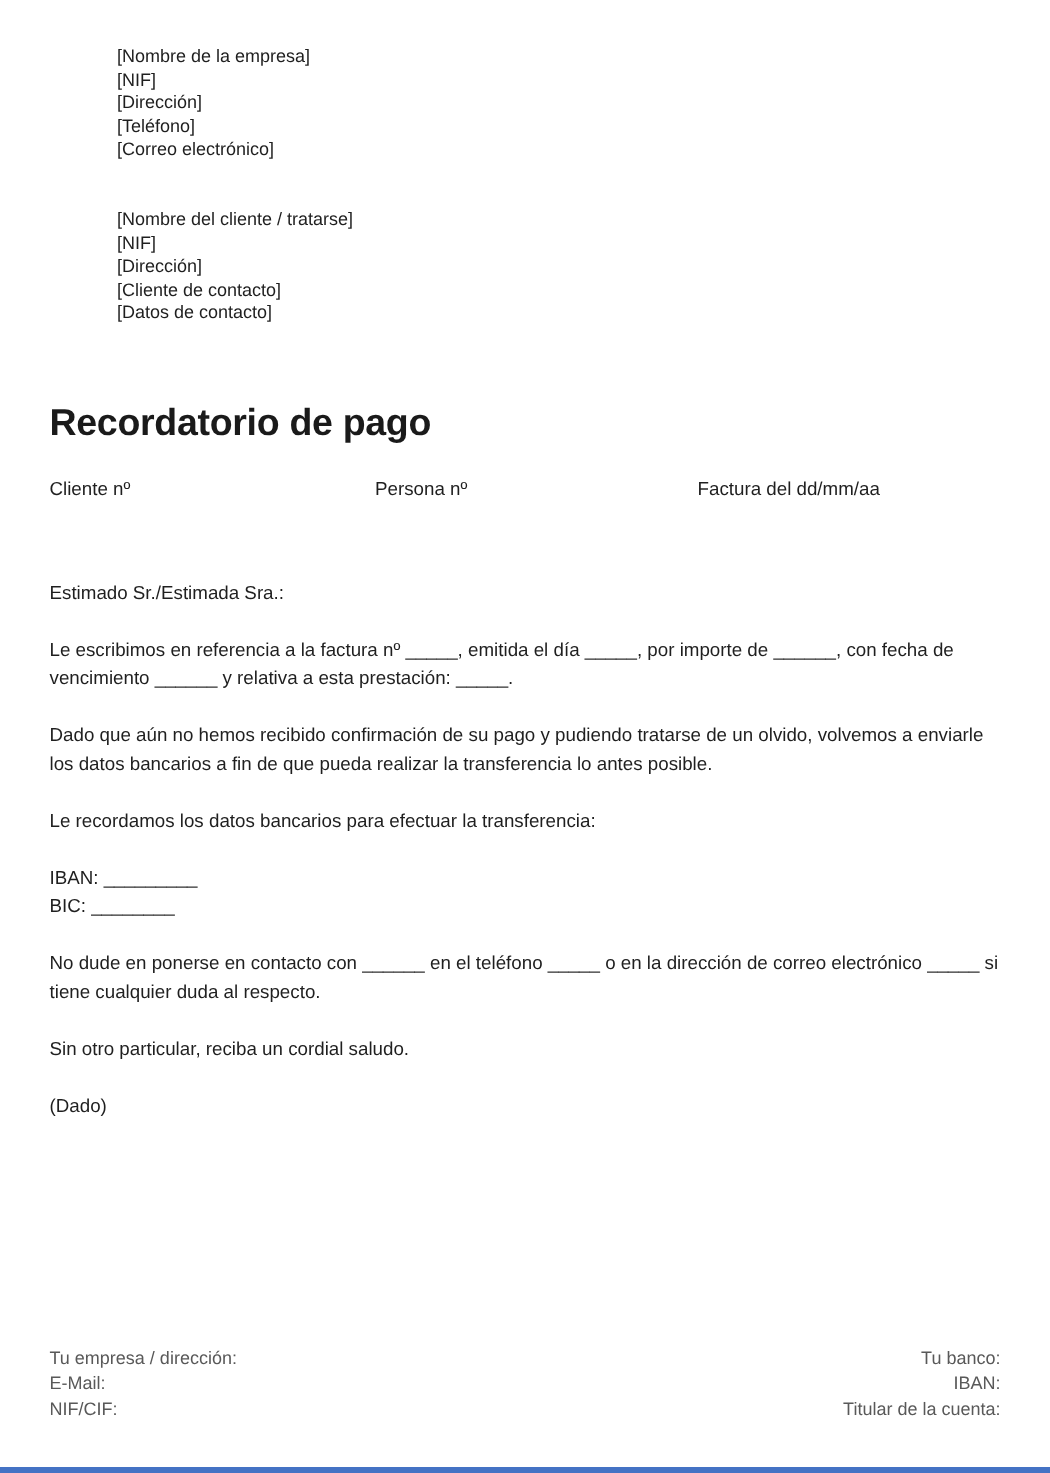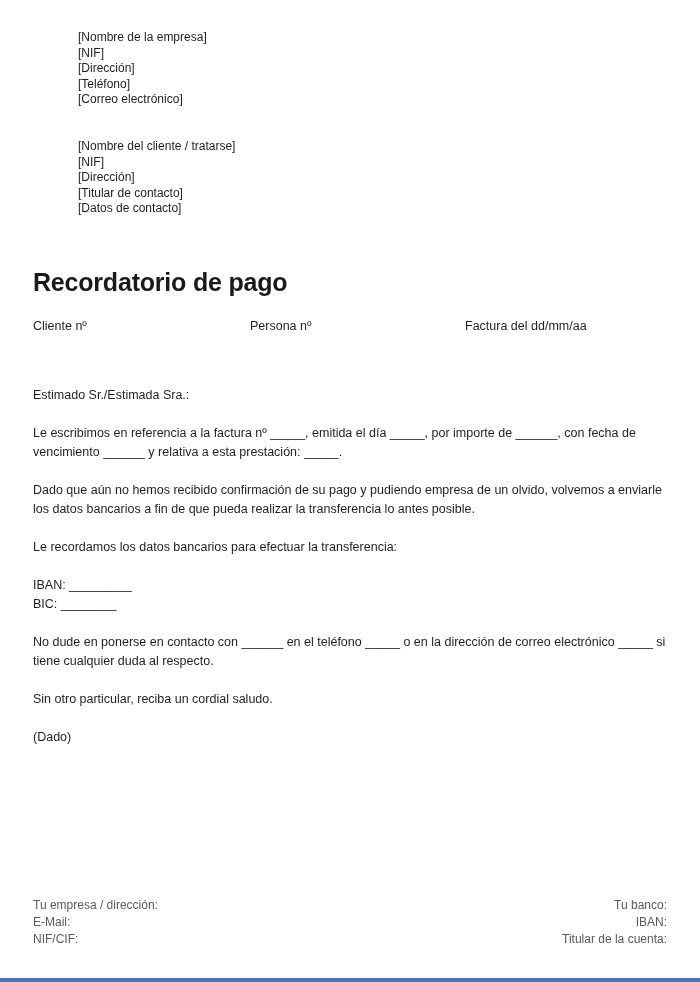--- a/index.html
+++ b/index.html
@@ -74,36 +74,36 @@
     <div>[Dirección]</div>
     <div>[Teléfono]</div>
     <div>[Correo electrónico]</div>
   </div>
 
 
   <div class="addr-block addr-recipient">
     <div>[Nombre del cliente / tratarse]</div>
     <div>[NIF]</div>
     <div>[Dirección]</div>
-    <div>[Titular de contacto]</div>
+    <div>[Cliente de contacto]</div>
     <div>[Datos de contacto]</div>
   </div>
 
   <h1 class="doc-title" style="margin:0;">Recordatorio de pago</h1>
 
   <div class="ref-row">
     <span class="ref-client">Cliente nº</span>
     <span class="ref-invoice">Persona nº</span>
     <span class="ref-date">Factura del dd/mm/aa</span>
   </div>
 
   <div class="body-text">
     <p>Estimado Sr./Estimada Sra.:</p>
     <p>Le escribimos en referencia a la factura nº _____, emitida el día _____, por importe de ______, con fecha de vencimiento ______ y relativa a esta prestación: _____.</p>
-    <p>Dado que aún no hemos recibido confirmación de su pago y pudiendo empresa de un olvido, volvemos a enviarle los datos bancarios a fin de que pueda realizar la transferencia lo antes posible.</p>
+    <p>Dado que aún no hemos recibido confirmación de su pago y pudiendo tratarse de un olvido, volvemos a enviarle los datos bancarios a fin de que pueda realizar la transferencia lo antes posible.</p>
     <p>Le recordamos los datos bancarios para efectuar la transferencia:</p>
     <div class="bank-lines">
       <p>IBAN: _________</p>
       <p>BIC: ________</p>
     </div>
     <p>No dude en ponerse en contacto con ______ en el teléfono _____ o en la dirección de correo electrónico _____ si tiene cualquier duda al respecto.</p>
     <p>Sin otro particular, reciba un cordial saludo.</p>
     <p class="signature">(Dado)</p>
   </div>
 

